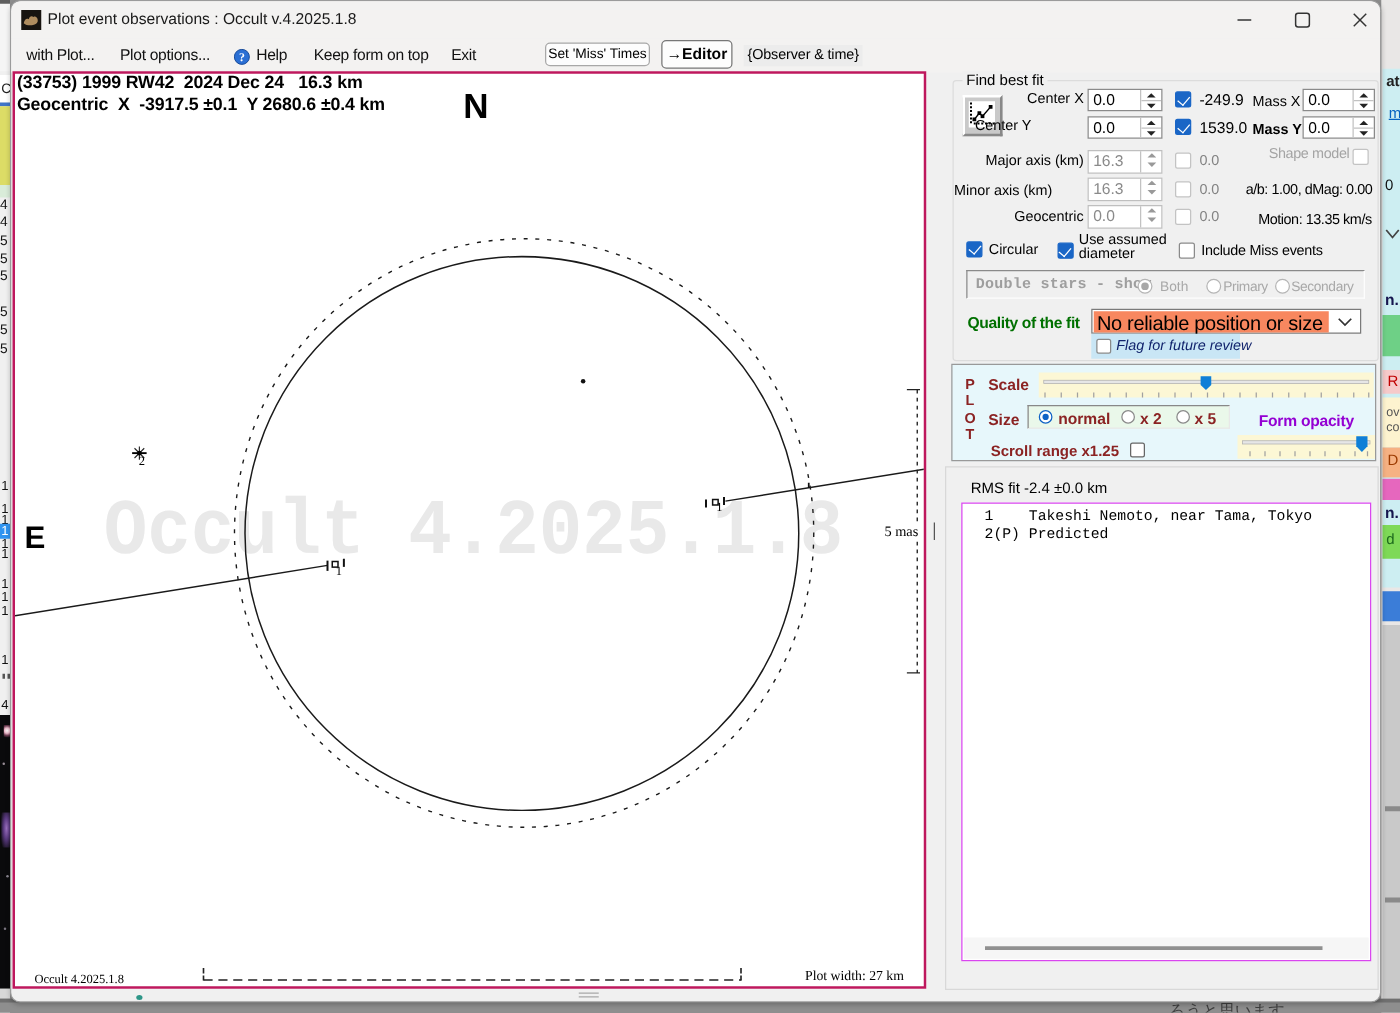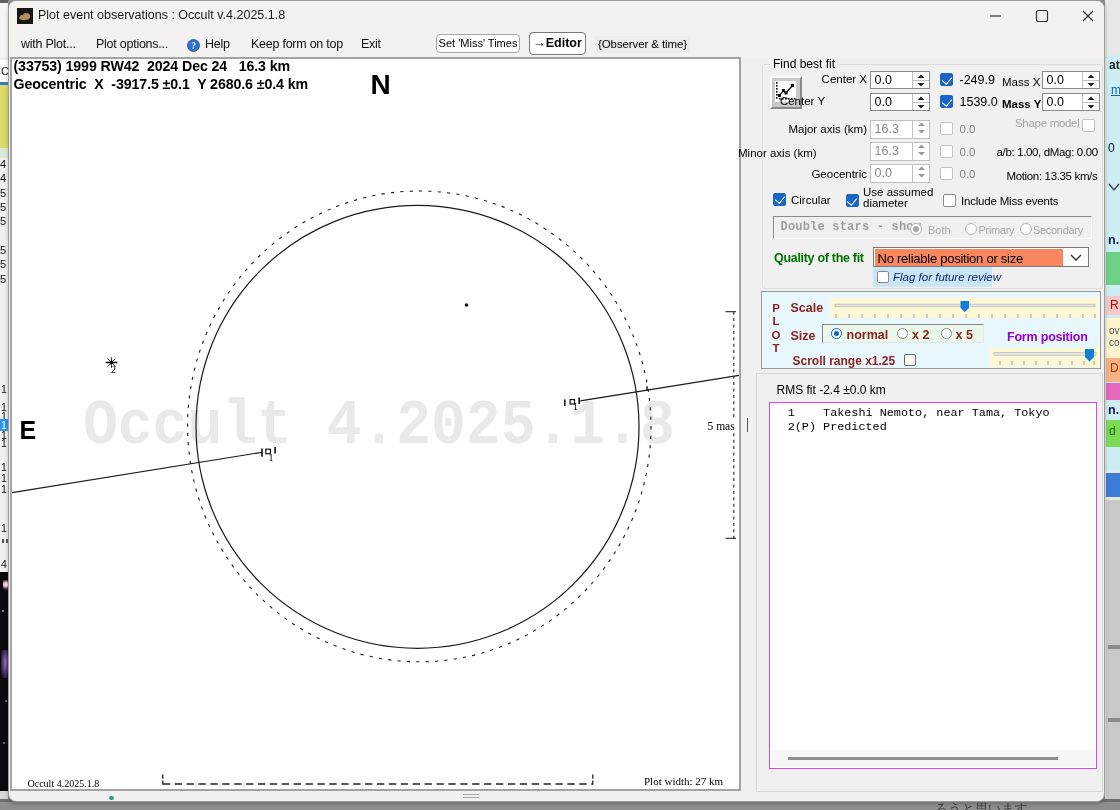--- a/index.html
+++ b/index.html
@@ -12,21 +12,21 @@
   
   #win{position:absolute;left:8px;top:0;width:1097px;height:802px;
        background:#f0f0f0;border:1px solid #9b9b9b;border-radius:8px;
        box-shadow:0 2px 4px rgba(0,0,0,.22);box-sizing:border-box;}
   #titlebar{position:absolute;left:0;top:0;width:100%;height:30px;background:#f3f2f1;
             border-radius:8px 8px 0 0;}
   #menubar{position:absolute;left:0;top:30px;width:100%;height:27px;background:#f3f2f1;}
   .menuitem{position:absolute;top:6px;font-size:12.5px;color:#111;letter-spacing:-0.25px;}
   
   #plot{position:absolute;left:1px;top:56px;width:731px;height:734px;
-        background:#fff;border:2px solid #a3a3a3;box-sizing:border-box;padding-left:14px;}
+        background:#fff;border:2px solid #be185d;box-sizing:border-box;padding-left:14px;}
   
   .lbl{position:absolute;font-size:11.5px;color:#000;white-space:nowrap;}
   .glbl{position:absolute;font-size:11.5px;color:#838383;white-space:nowrap;}
   .spin{position:absolute;width:60px;height:18.5px;background:#fff;border:1px solid #8a8a8a;
         box-sizing:border-box;font-size:12.5px;}
   .spin .v{position:absolute;left:3.5px;top:1px;}
   .spin .arr{position:absolute;right:0;top:0;width:16px;height:100%;border-left:1px solid #c2c2c2;}
   .spin.dis{border-color:#bfbfbf;}
   .spin.dis .v{color:#8a8a8a;}
   .cb{position:absolute;width:13px;height:13px;box-sizing:border-box;border-radius:2px;}
@@ -241,21 +241,21 @@
             <rect x="10" y="11" width="3" height="3"></rect>
           <rect x="12.5" y="13.5" width="3" height="3"></rect>
             <rect x="19" y="6" width="3" height="3"></rect>
         </g>
       </svg>
     </div>
 
     <div class="lbl" style="left:729px;width:129px;text-align:right;top:72px;">Center X</div>
     <div class="lbl" style="left:729px;width:129px;text-align:center;top:94px;">Center Y</div>
     <div class="lbl" style="left:729px;width:129px;text-align:right;top:121.5px;">Major axis (km)</div>
-    <div class="lbl" style="left:729px;width:129px;text-align:left;top:145.5px;">Minor axis (km)</div>
+    <div class="lbl" style="left:729px;width:129px;text-align:center;top:145.5px;">Minor axis (km)</div>
     <div class="lbl" style="left:729px;width:129px;text-align:right;top:167px;">Geocentric</div>
 
     <div class="spin" style="left:861px;top:69.5px;">
         <span class="v">0.0</span>
       <span class="arr"><svg width="16" height="17">
             <line x1="0" y1="8.5" x2="16" y2="8.5" stroke="#c2c2c2" stroke-width="1"></line>
             <path d="M4.5 6 L8 2.5 L11.5 6Z" fill="#222"></path>
             <path d="M4.5 11 L8 14.5 L11.5 11Z" fill="#222"></path>
           </svg></span>
       </div>
@@ -339,21 +339,21 @@
     <div class="abs" style="left:903.9px;top:224.9px;width:5.8px;height:5.8px;border-radius:50%;background:#a8a8a8;"></div>
     <div class="glbl" style="left:919px;top:223px;color:#a8a8a8;font-size:11px;">Both</div>
     <div class="radio" style="left:955.5px;top:221.5px;width:12.6px;height:12.6px;border-color:#b5b5b5;"></div>
     <div class="glbl" style="left:969.5px;top:223px;color:#a8a8a8;letter-spacing:-0.3px;font-size:11px;">Primary</div>
     <div class="radio" style="left:1010.5px;top:221.5px;width:12.6px;height:12.6px;border-color:#b5b5b5;"></div>
     <div class="glbl" style="left:1024px;top:223px;color:#a8a8a8;letter-spacing:-0.3px;font-size:11px;">Secondary</div>
 
     <div class="abs" style="left:765px;top:249.5px;font-size:12.5px;font-weight:bold;color:#007000;letter-spacing:-0.3px;">Quality of the fit</div>
     <div class="abs" style="left:864px;top:246px;width:216px;height:20px;background:#fff;border:1px solid #7a7a7a;box-sizing:border-box;"></div>
     <div class="abs" style="left:865.5px;top:247.5px;width:188px;height:17px;background:#f8875f;"></div>
-    <div class="abs" style="left:868.5px;top:250px;font-size:13px;letter-spacing:-0.25px;">No reliable position or size</div>
+    <div class="abs" style="left:868.5px;top:250px;font-size:16px;letter-spacing:-0.25px;">No reliable position or size</div>
     <svg class="abs" style="left:1060px;top:252px;" width="14" height="10">
         <path d="M2 2 L7 7 L12 2" fill="none" stroke="#333" stroke-width="1.4"></path>
       </svg>
 
     <div class="abs" style="left:864px;top:266px;width:119px;height:19.5px;background:#c9e6f5;"></div>
     <div class="cb off" style="left:867.5px;top:269.5px;width:12px;height:12px;"></div>
     <div class="abs" style="left:884px;top:269.5px;font-size:11.5px;font-style:italic;color:#10226b;">Flag for future review</div>
 
     <div class="abs" style="left:751.5px;top:290px;width:340px;height:77.5px;background:#e7f7fb;border:1px solid #999;box-sizing:border-box;"></div>
     <div class="abs maroon" style="left:762px;top:300.5px;font-size:11.5px;line-height:13.6px;text-align:center;width:10px;">P<br>L<br>O<br>T</div>
@@ -389,21 +389,21 @@
     <div class="abs maroon" style="left:781.5px;top:327.5px;font-size:12.5px;">Size</div>
     <div class="abs" style="left:812.5px;top:322.5px;width:162px;height:19.5px;background:#eaf8ea;box-sizing:border-box;
          border-top:1.5px solid #888;border-left:1.5px solid #888;border-right:1px solid #e8e8e8;border-bottom:1px solid #e8e8e8;"></div>
     <div class="radio" style="left:822px;top:326.5px;width:11.4px;height:11.4px;border:1.8px solid #0f62c5;"></div>
     <div class="abs" style="left:825.1px;top:329.6px;width:5.2px;height:5.2px;border-radius:50%;background:#0f62c5;"></div>
     <div class="abs maroon" style="left:837.5px;top:327px;font-size:12.5px;">normal</div>
     <div class="radio" style="left:888px;top:326.5px;width:11.4px;height:11.4px;"></div>
     <div class="abs maroon" style="left:903px;top:327px;font-size:12.5px;">x 2</div>
     <div class="radio" style="left:932px;top:326.5px;width:11.4px;height:11.4px;"></div>
     <div class="abs maroon" style="left:946.5px;top:327px;font-size:12.5px;">x 5</div>
-    <div class="abs" style="left:998px;top:328.5px;font-size:12.5px;font-weight:bold;color:#9400d3;letter-spacing:-0.2px;">Form position</div>
+    <div class="abs" style="left:998px;top:328.5px;font-size:12.5px;font-weight:bold;color:#9400d3;letter-spacing:-0.2px;">Form opacity</div>
     <div class="abs" style="left:980.5px;top:347px;width:110px;height:18.5px;background:#fcf7d5;"></div>
     <svg class="abs" style="left:980.5px;top:347px;" width="110" height="19">
       <rect x="4" y="4.6" width="102" height="2.6" fill="#e6e6e6" stroke="#b0b0b0" stroke-width="0.6"></rect>
       <g stroke="#a0a0a0" stroke-width="1">
         <line x1="10" y1="13" x2="10" y2="17"></line>
           <line x1="22" y1="13" x2="22" y2="17"></line>
           <line x1="34" y1="13" x2="34" y2="17"></line>
         <line x1="46" y1="13" x2="46" y2="17"></line>
           <line x1="58" y1="13" x2="58" y2="17"></line>
           <line x1="70" y1="13" x2="70" y2="17"></line>

